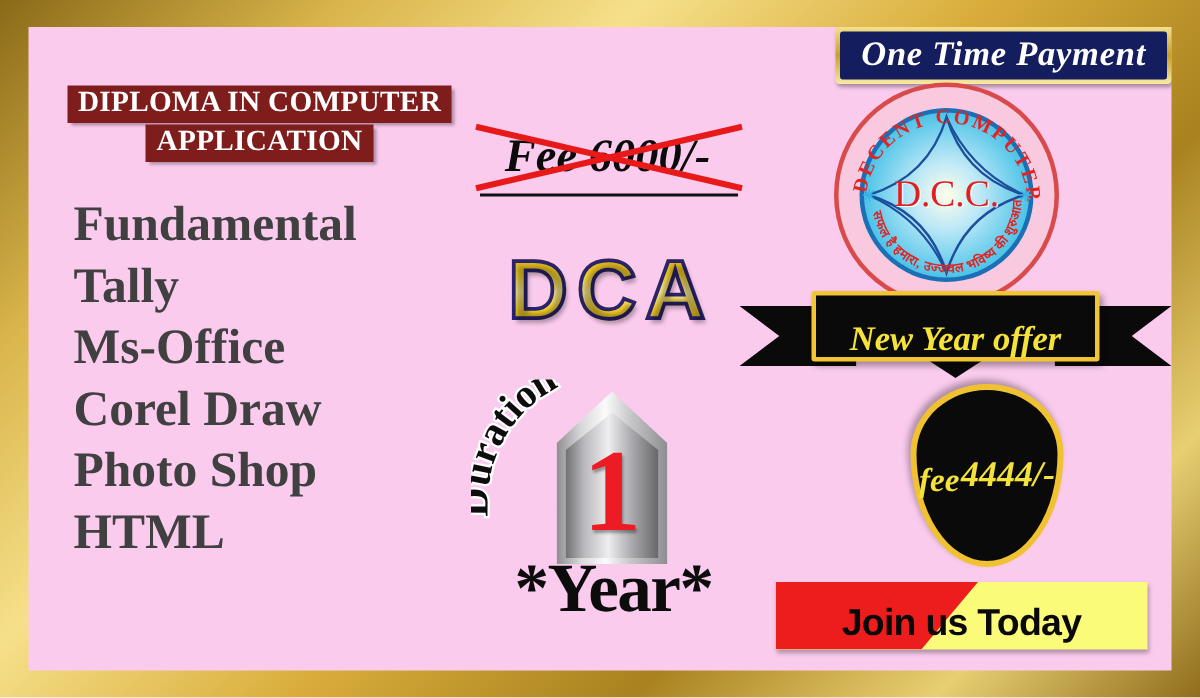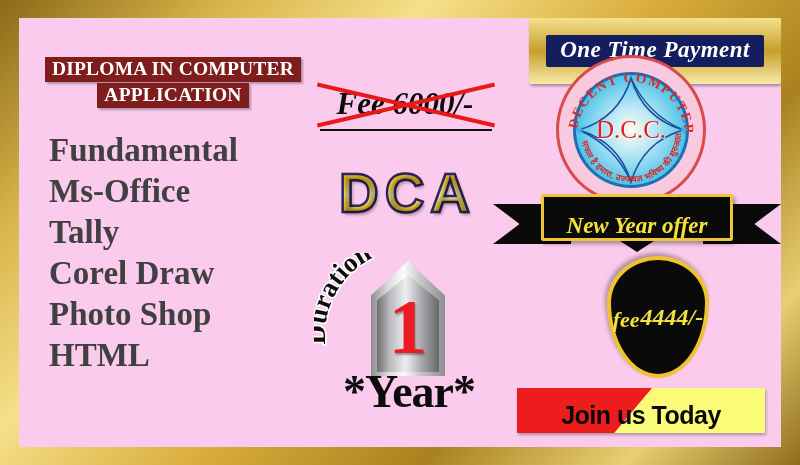--- a/index.html
+++ b/index.html
@@ -25,21 +25,21 @@
     bottom: 18px;
     background: #fbcbee;
     overflow: hidden;
   }
 
   
   .otp-wrap {
     position: absolute;
     right: 0px;
     top: 0px;
-    padding: 17px;
+    padding: 3px;
     background: linear-gradient(180deg, #f4e08d 0%, #c79f2b 50%, #f7eaa6 100%);
     border-radius: 3px;
     box-shadow: 1px 2px 3px rgba(0,0,0,.35);
   }
   .otp-inner {
     background: #141d5e;
     padding: 3px 14px 5px 14px;
     border-radius: 2px;
   }
   .otp-text {
@@ -404,22 +404,22 @@
     </div>
 
     <div class="title-block">
       <div class="title-line l1">DIPLOMA IN COMPUTER</div>
       <br>
       <div class="title-line l2">APPLICATION</div>
     </div>
 
     <div class="courses">
       <div class="course-item">Fundamental</div>
+      <div class="course-item">Tally</div>
       <div class="course-item">Ms-Office</div>
-      <div class="course-item">Tally</div>
       <div class="course-item">Corel Draw</div>
       <div class="course-item">Photo Shop</div>
       <div class="course-item">HTML</div>
     </div>
 
     <div class="oldfee">
       <div class="oldfee-text">Fee 6000/-</div>
       <div class="oldfee-underline"></div>
       <div class="oldfee-x1"></div>
       <div class="oldfee-x2"></div>

